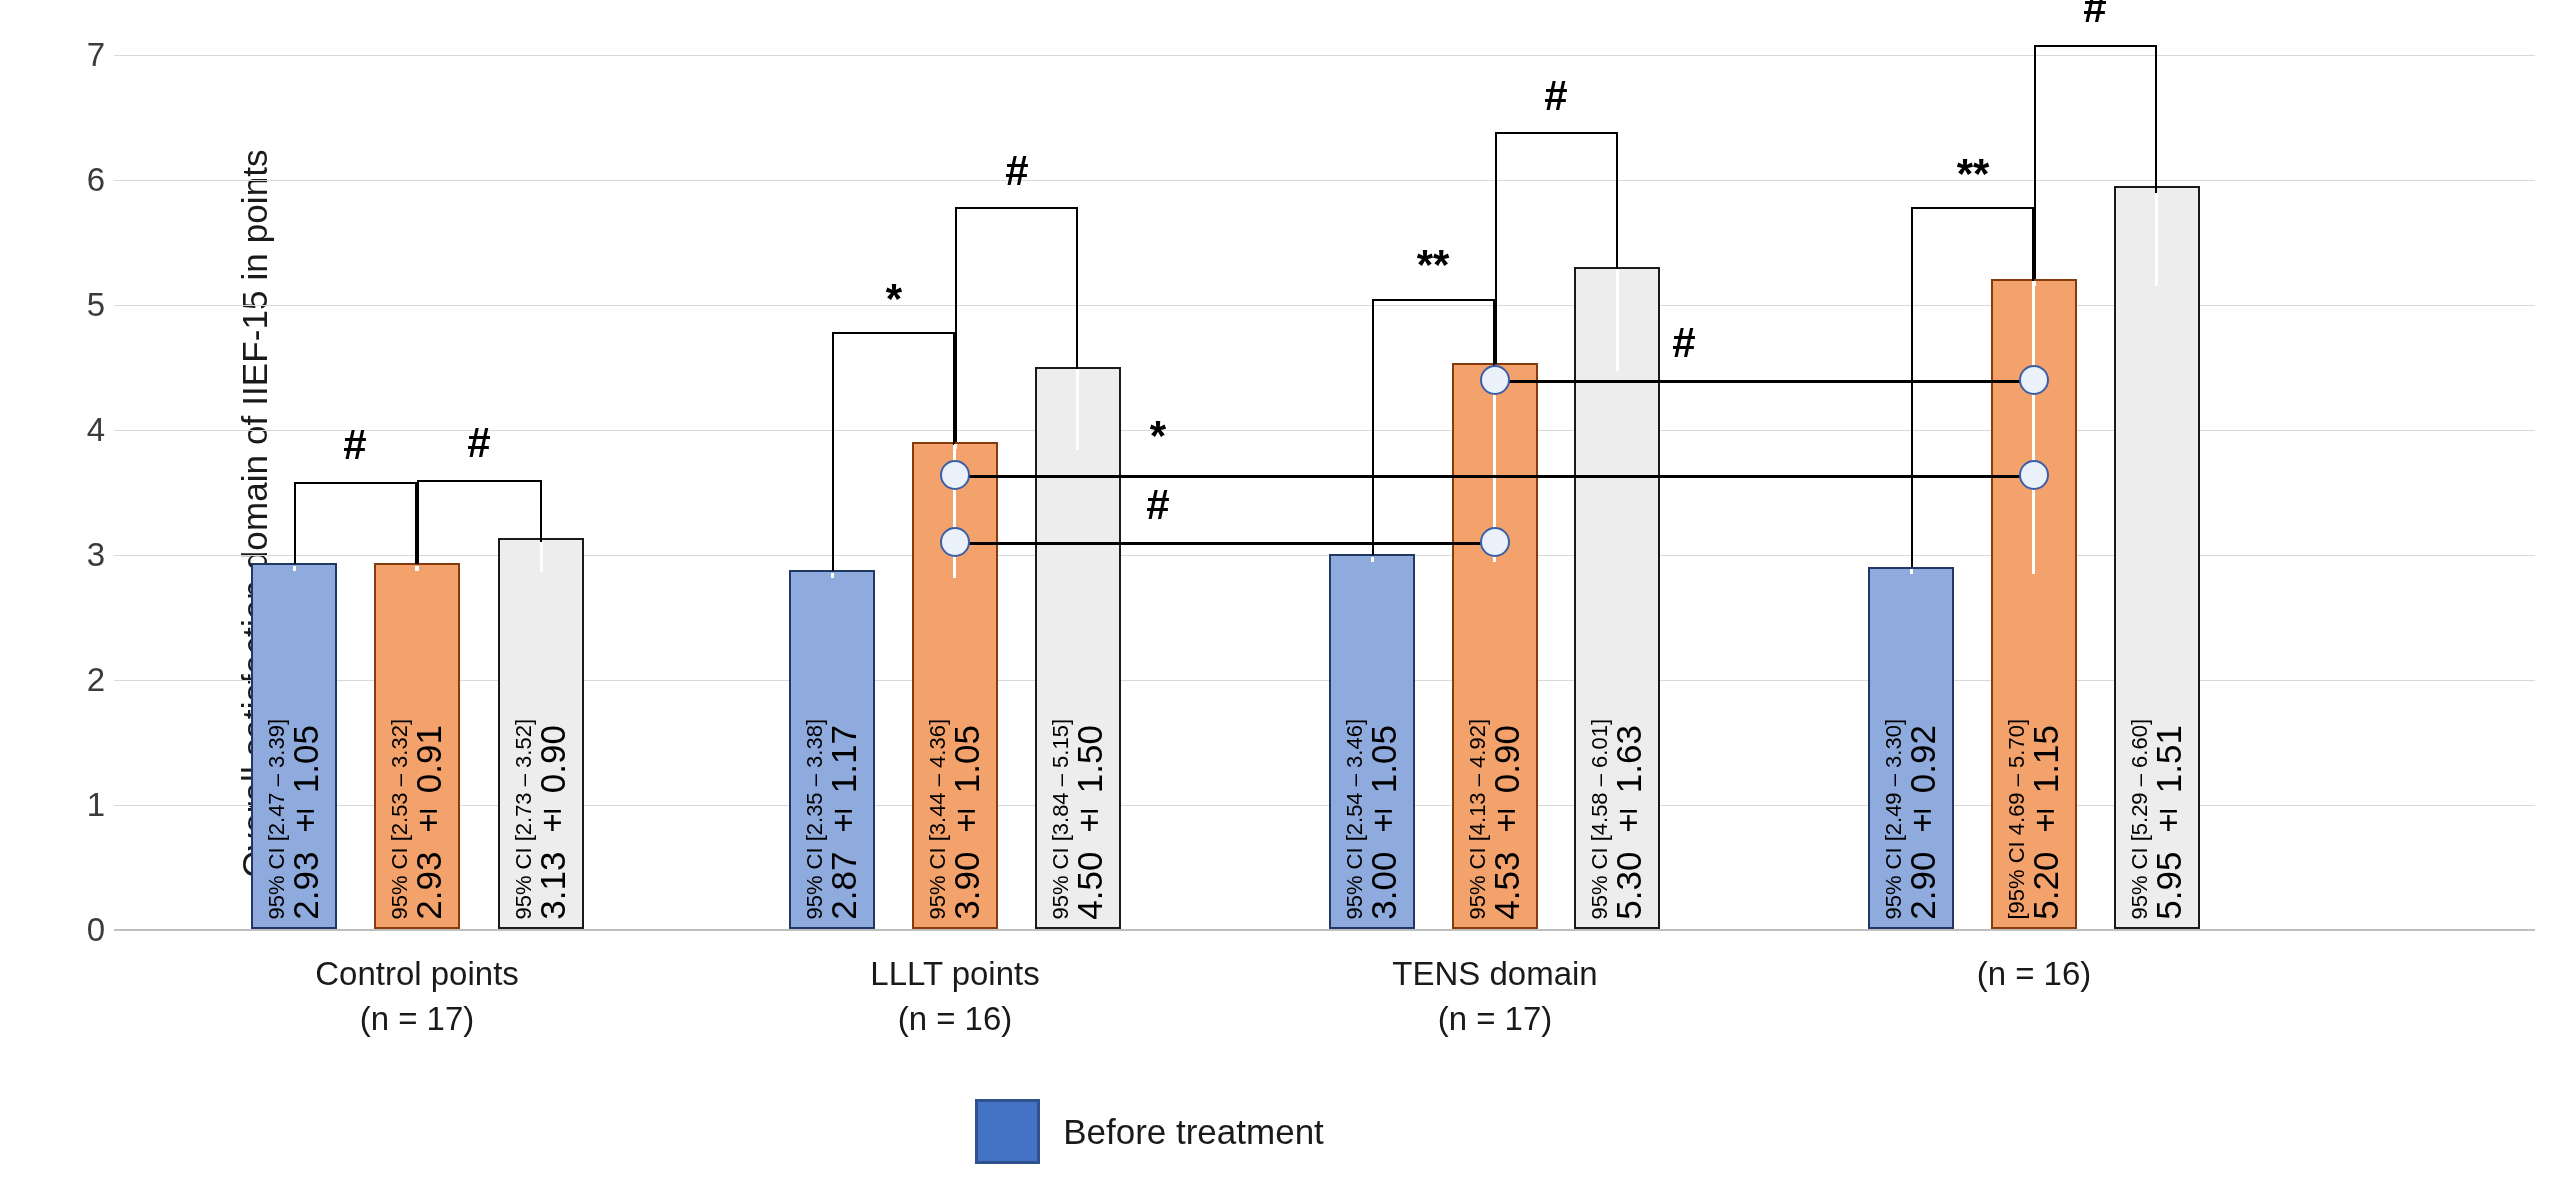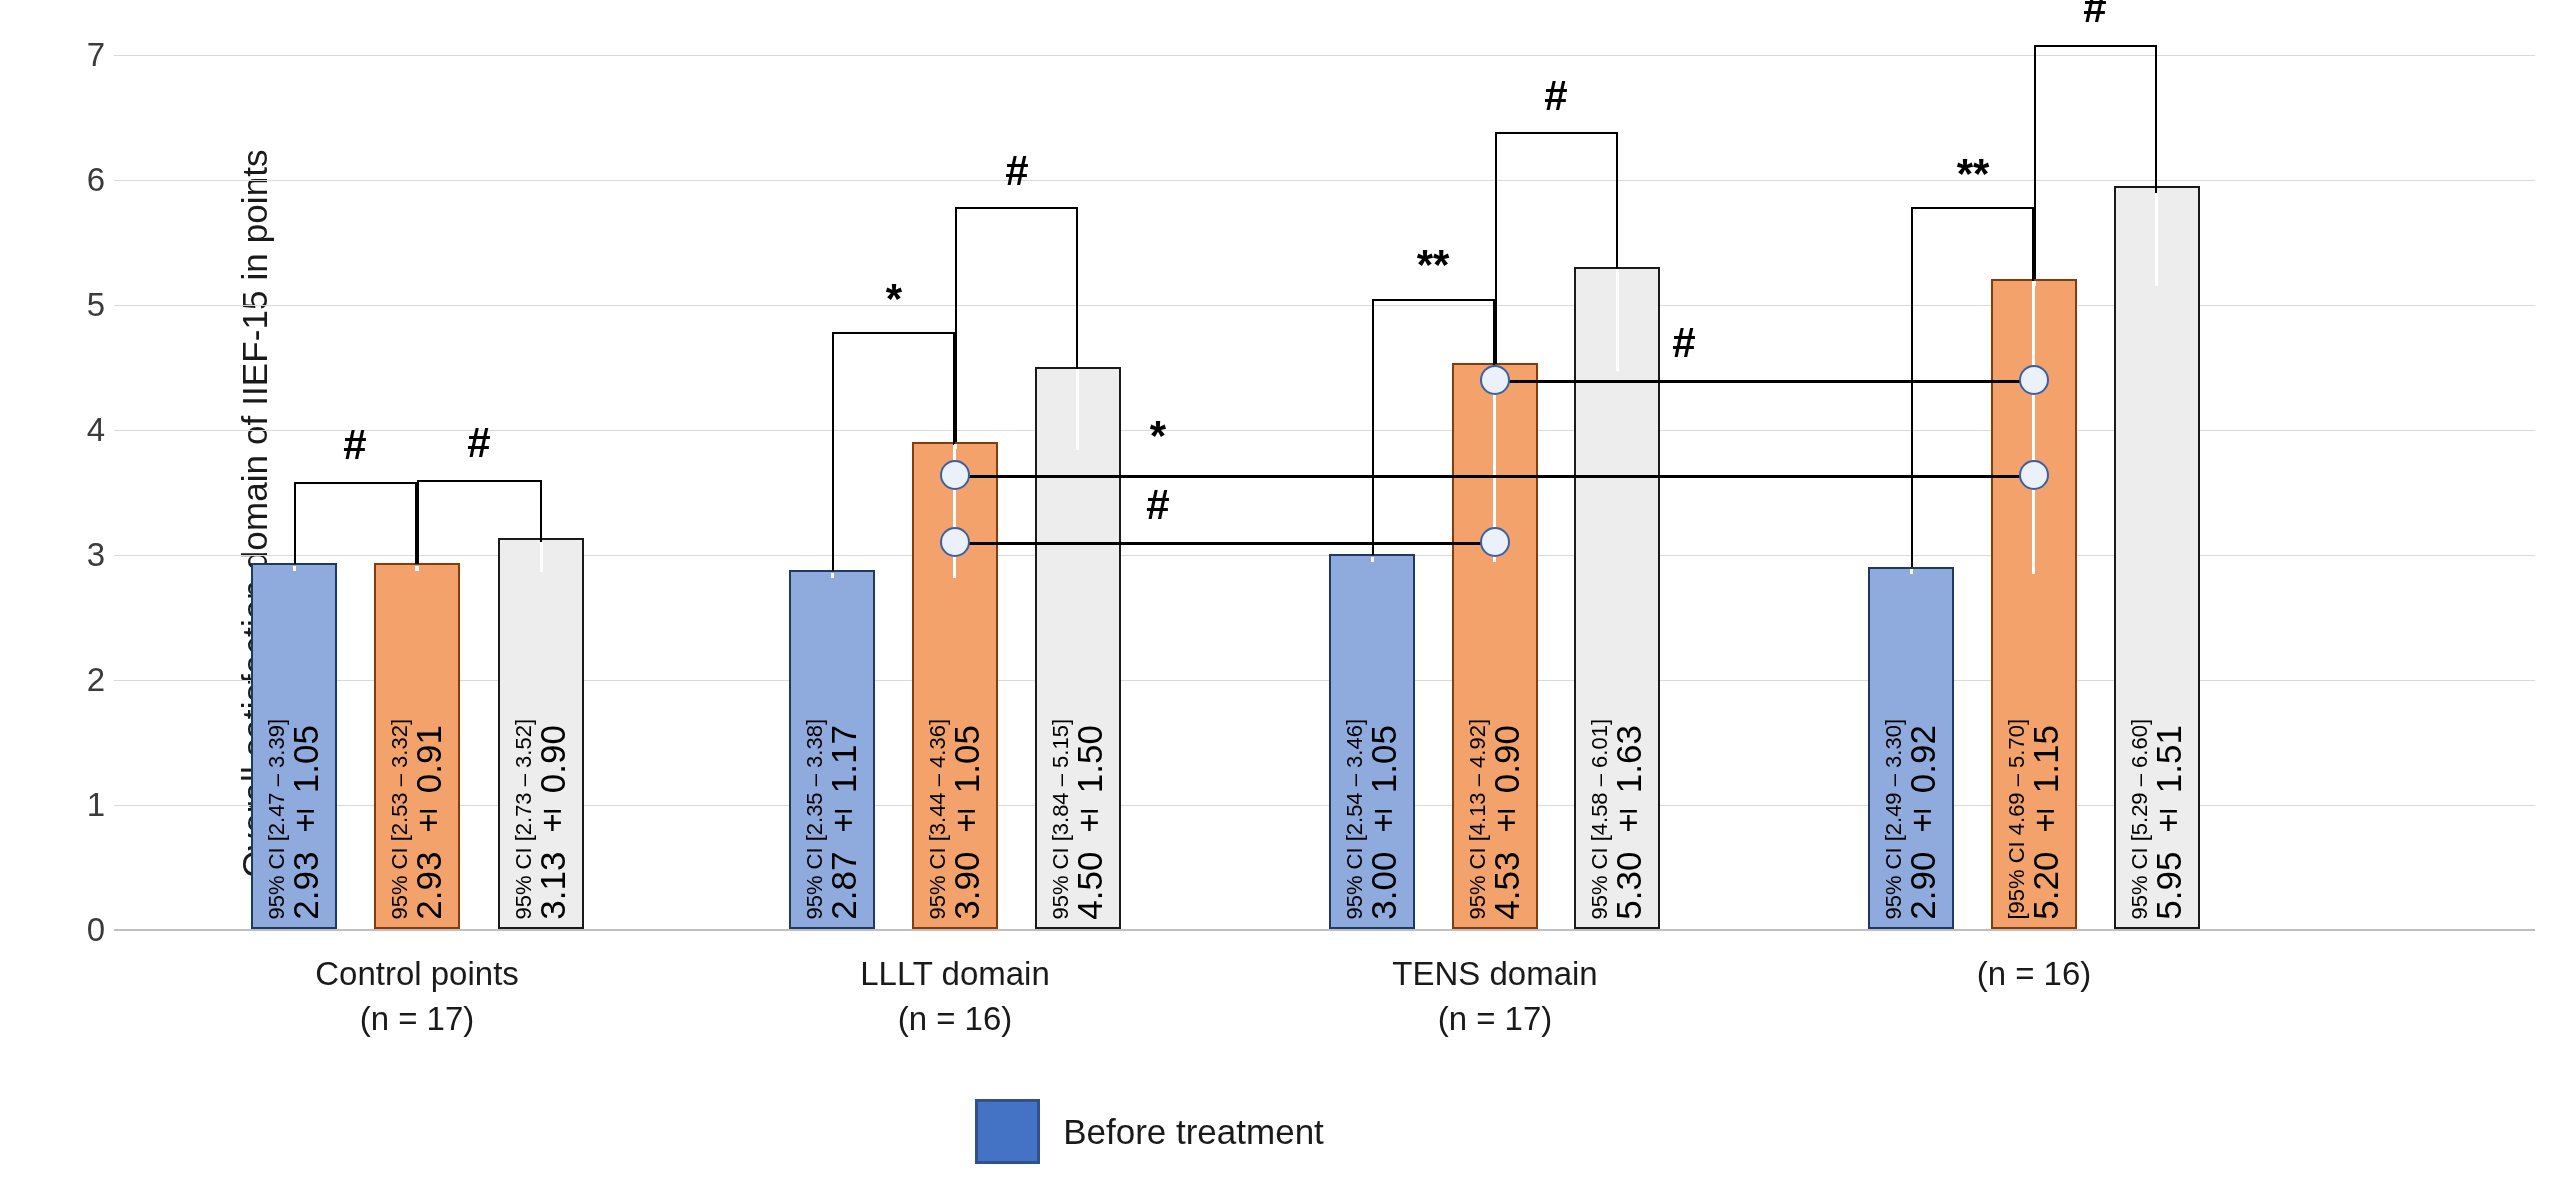--- a/index.html
+++ b/index.html
@@ -210,21 +210,21 @@
         <div class="sig" style="left: 1570px; top: 267px;">#</div>
       </div>
   </div>
 
   <div id="cats">
       <div class="cat" style="left: 417px; top: 952px;">
         <div>Control points</div>
         <div>(n = 17)</div>
       </div>
       <div class="cat" style="left: 955px; top: 952px;">
-        <div>LLLT domain</div>
+        <div>LLLT points</div>
         <div>(n = 16)</div>
       </div>
       <div class="cat" style="left: 1495px; top: 952px;">
         <div>TENS domain</div>
         <div>(n = 17)</div>
       </div>
       <div class="cat" style="left: 2034px; top: 952px;">
         <div>(n = 16)</div>
       </div>
     </div>

